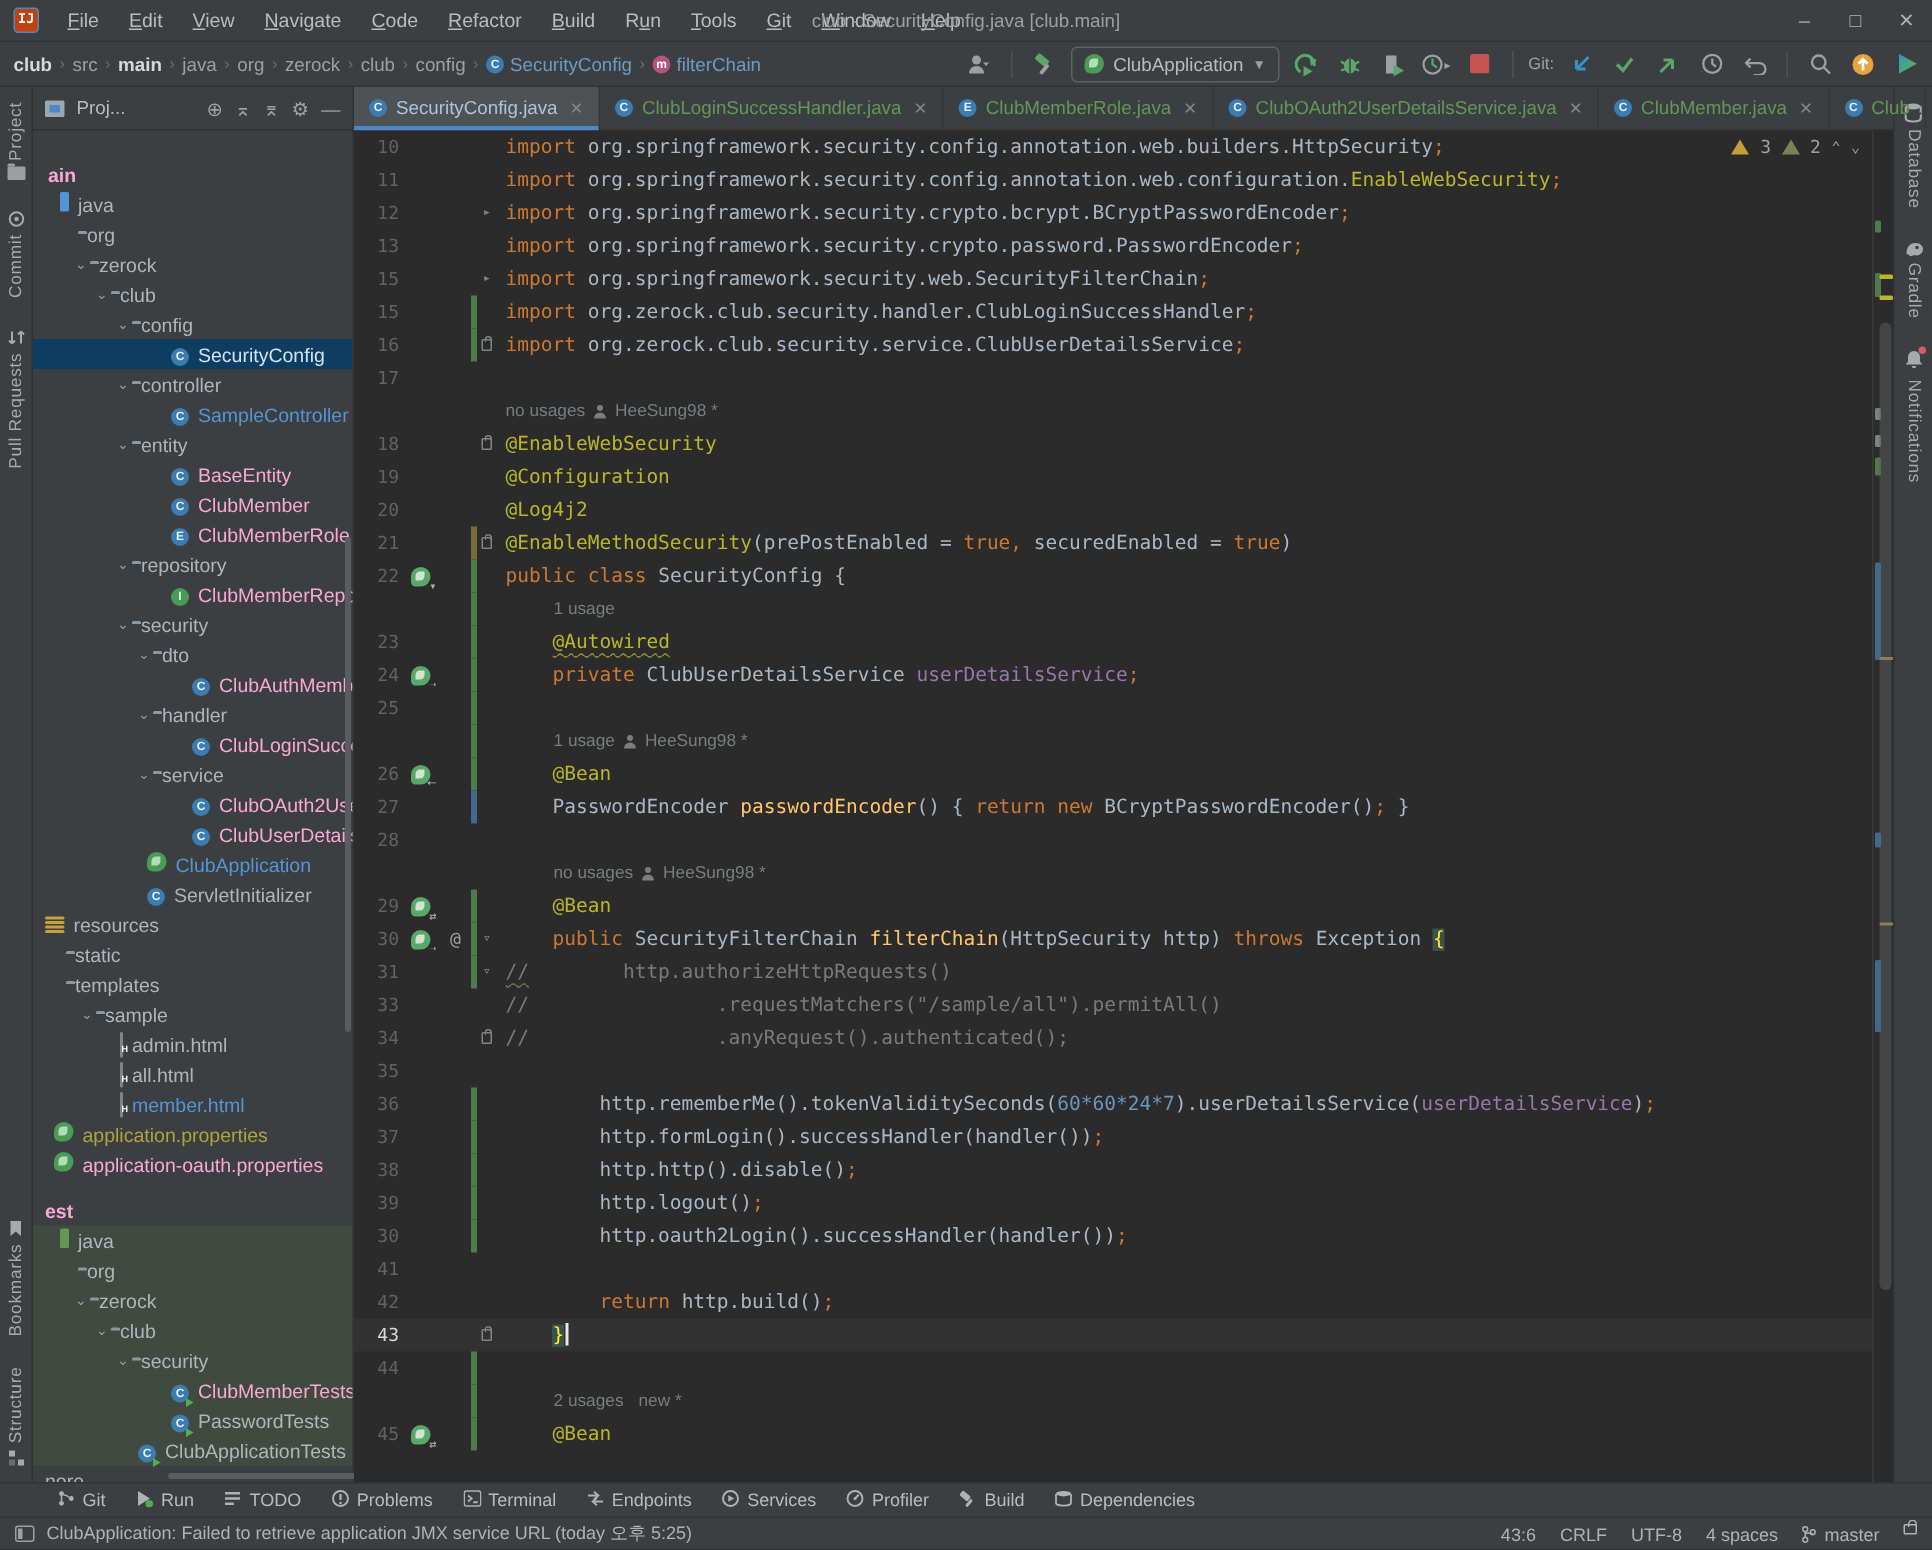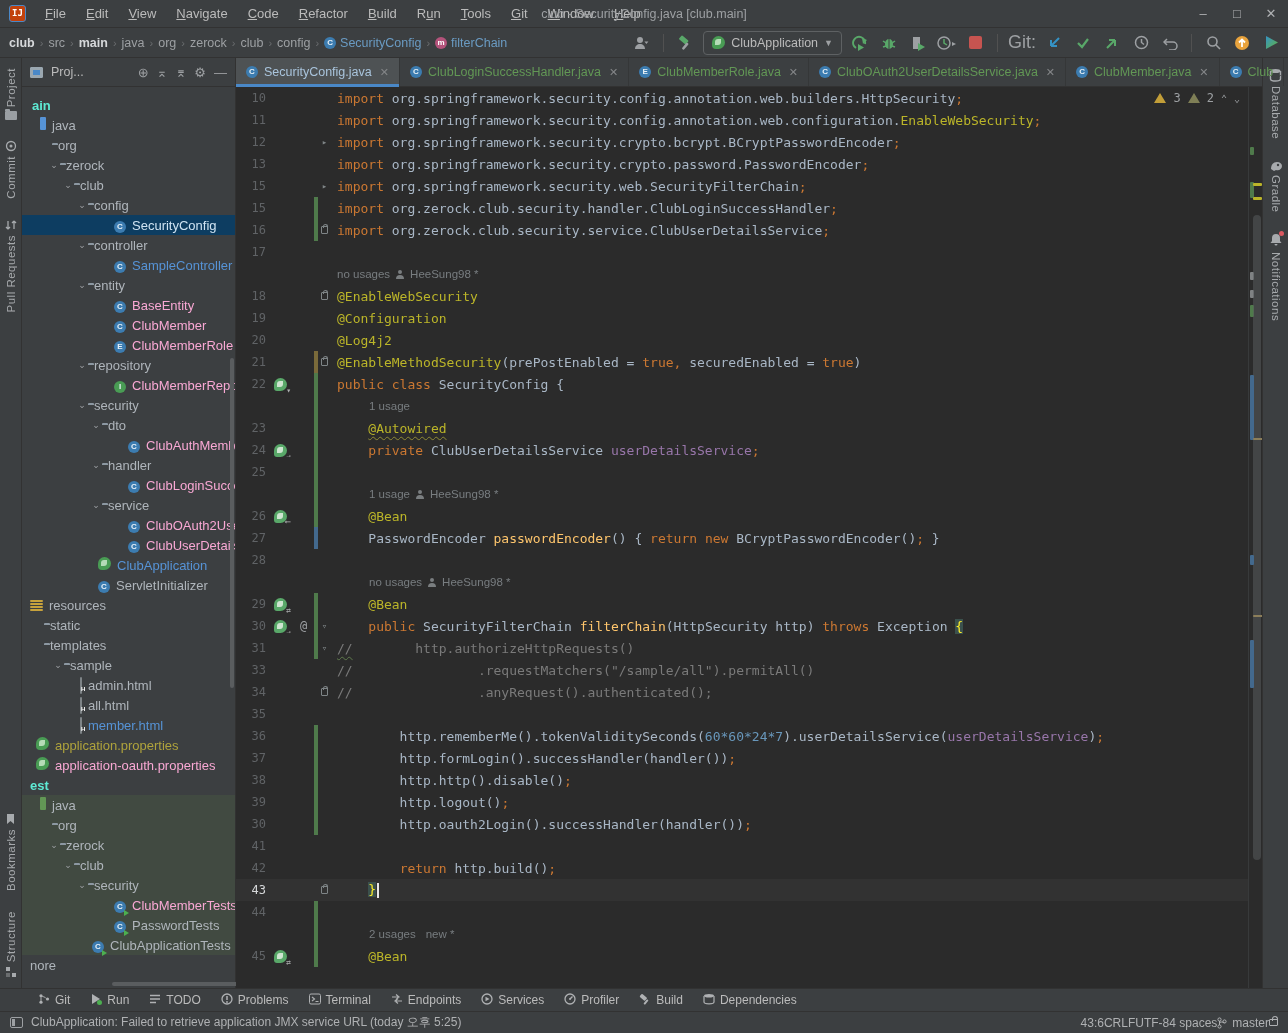--- a/index.html
+++ b/index.html
@@ -54,21 +54,21 @@
   .proj-head { height:29px; flex:0 0 29px; display:flex; align-items:center; gap:8px; padding:0 8px; font-size:12.5px; color:#BBBBBB; border-bottom:1px solid #323232; }
   .proj-head .hicon { color:#9DA0A3; font-size:13px; }
   .proj-win-ic { width:13px; height:11px; background:#9AA7B0; border:1px solid #9AA7B0; border-radius:1px; position:relative; }
   .proj-win-ic::after { content:""; position:absolute; inset:2px 2px 2px 2px; background:#4A88C7; }
   .tree { flex:1; overflow:hidden; position:relative; font-size:13px; padding-top:8px; }
   .trow { height:20px; display:flex; align-items:center; white-space:nowrap; color:#AFB5BB; }
   .trow .chev { width:12px; font-size:9px; color:#9DA0A3; text-align:center; flex:0 0 12px; }
   .trow .ticon { margin-right:6px; flex:0 0 auto; }
   .trow.sel { background:#0D3D61; color:#CFE3F2; }
   .trow.tint { background:#414A41; }
-  .trow.bold { color:#5eead4; font-weight:bold; }
+  .trow.bold { color:#f9a8d4; font-weight:bold;margin-top:11px; }
   .t-green { color:#f9a8d4; } .t-blue { color:#5693D6; } .t-olive { color:#AFA33C; }
   .fold-ic { width:13px; height:10px; background:#8C98A2; border-radius:1px; position:relative; }
   .fold-ic::before { content:""; position:absolute; top:-2px; left:0; width:6px; height:2px; background:#8C98A2; border-radius:1px 1px 0 0; }
   .res-ic { width:13px; height:12px; display:flex; flex-direction:column; gap:1px; justify-content:center; }
   .res-ic i { height:2px; background:#C7A23C; border-radius:1px; }
   .srcbar { width:6px; height:13px; border-radius:1px; }
   .html-ic { width:12px; height:13px; background:#5E6366; border:1px solid #7E8487; border-radius:1px; position:relative; }
   .html-ic::after { content:"H"; position:absolute; left:0; right:0; bottom:0; height:7px; background:#499C54; color:#fff; font:bold 6px/7px "Liberation Sans",sans-serif; text-align:center; }
   .tclass { position:relative; }
   .tclass .arrowrun { position:absolute; right:-3px; bottom:-3px; width:0; height:0; border-left:5px solid #4CAF50; border-top:3px solid transparent; border-bottom:3px solid transparent; }
@@ -117,21 +117,21 @@
   .warn-tri { width:0; height:0; border-left:6px solid transparent; border-right:6px solid transparent; border-bottom:10px solid #C29E38; display:inline-block; position:relative; }
   .warn-tri.weak { border-bottom-color:#7F7F56; }
 
   .estripe { position:absolute; top:0; right:0; width:14px; bottom:0; background:#2B2B2B; border-left:1px solid #383A3B; }
   .em { position:absolute; border-radius:1px; }
 
   
   .bottombar { height:23px; flex:0 0 23px; background:#3C3F41; border-top:1px solid #323232; display:flex; align-items:center; gap:4px; padding-left:30px; font-size:12px; color:#BBBBBB; }
   .bb-item { display:flex; align-items:center; gap:5px; padding:2px 8px; border-radius:3px; }
   .statusbar { height:22px; flex:0 0 22px; background:#3C3F41; border-top:1px solid #323232; display:flex; align-items:center; font-size:12px; color:#AFB1B3; padding:0 10px; }
-  .sb-right { margin-left:auto; display:flex; align-items:center; }
+  .sb-right { margin-left:auto; display:flex; align-items:flex-start; gap:16px; }
   .sb-seg { white-space:nowrap; }
   .sb-ic { margin-right:8px; width:13px; height:11px; border:1px solid #9DA0A3; border-radius:2px; position:relative; }
   .sb-ic::after { content:""; position:absolute; left:1px; top:1px; bottom:1px; width:3px; background:#9DA0A3; }
   .lock-ic { width:9px; height:7px; border:1px solid #AFB1B3; border-radius:1px; position:relative; display:inline-block; }
   .lock-ic::before { content:""; position:absolute; top:-4px; right:-1px; width:4px; height:4px; border:1px solid #AFB1B3; border-bottom:none; border-radius:3px 3px 0 0; }
 </style>
 </head>
 <body>
 
 <div class="window">
@@ -231,21 +231,21 @@
             <path d="M7 4v4l3 2" stroke="#59A869" stroke-width="1.5" fill="none"></path>
             <path d="M15 7l4 2-4 2z" fill="#9DA0A3"></path>
           </svg>
       </div>
       <div class="tb-ic">
         <svg class="ti" width="13" height="13">
             <rect width="13" height="13" rx="2" fill="#C75450"></rect>
           </svg>
       </div>
       <div class="tb-sep"></div>
-      <span style="font-size:18px;color:#9DA0A3;">Git:</span>
+      <span style="font-size:11px;color:#9DA0A3;">Git:</span>
       <div class="tb-ic">
         <svg class="ti" width="14" height="14">
             <path d="M12 2L4 10M4 10V4M4 10h6" stroke="#3592C4" stroke-width="2" fill="none"></path>
           </svg>
       </div>
       <div class="tb-ic">
         <svg class="ti" width="14" height="14">
             <path d="M2 7l4 4 6-8" stroke="#59A869" stroke-width="2.2" fill="none"></path>
           </svg>
       </div>

